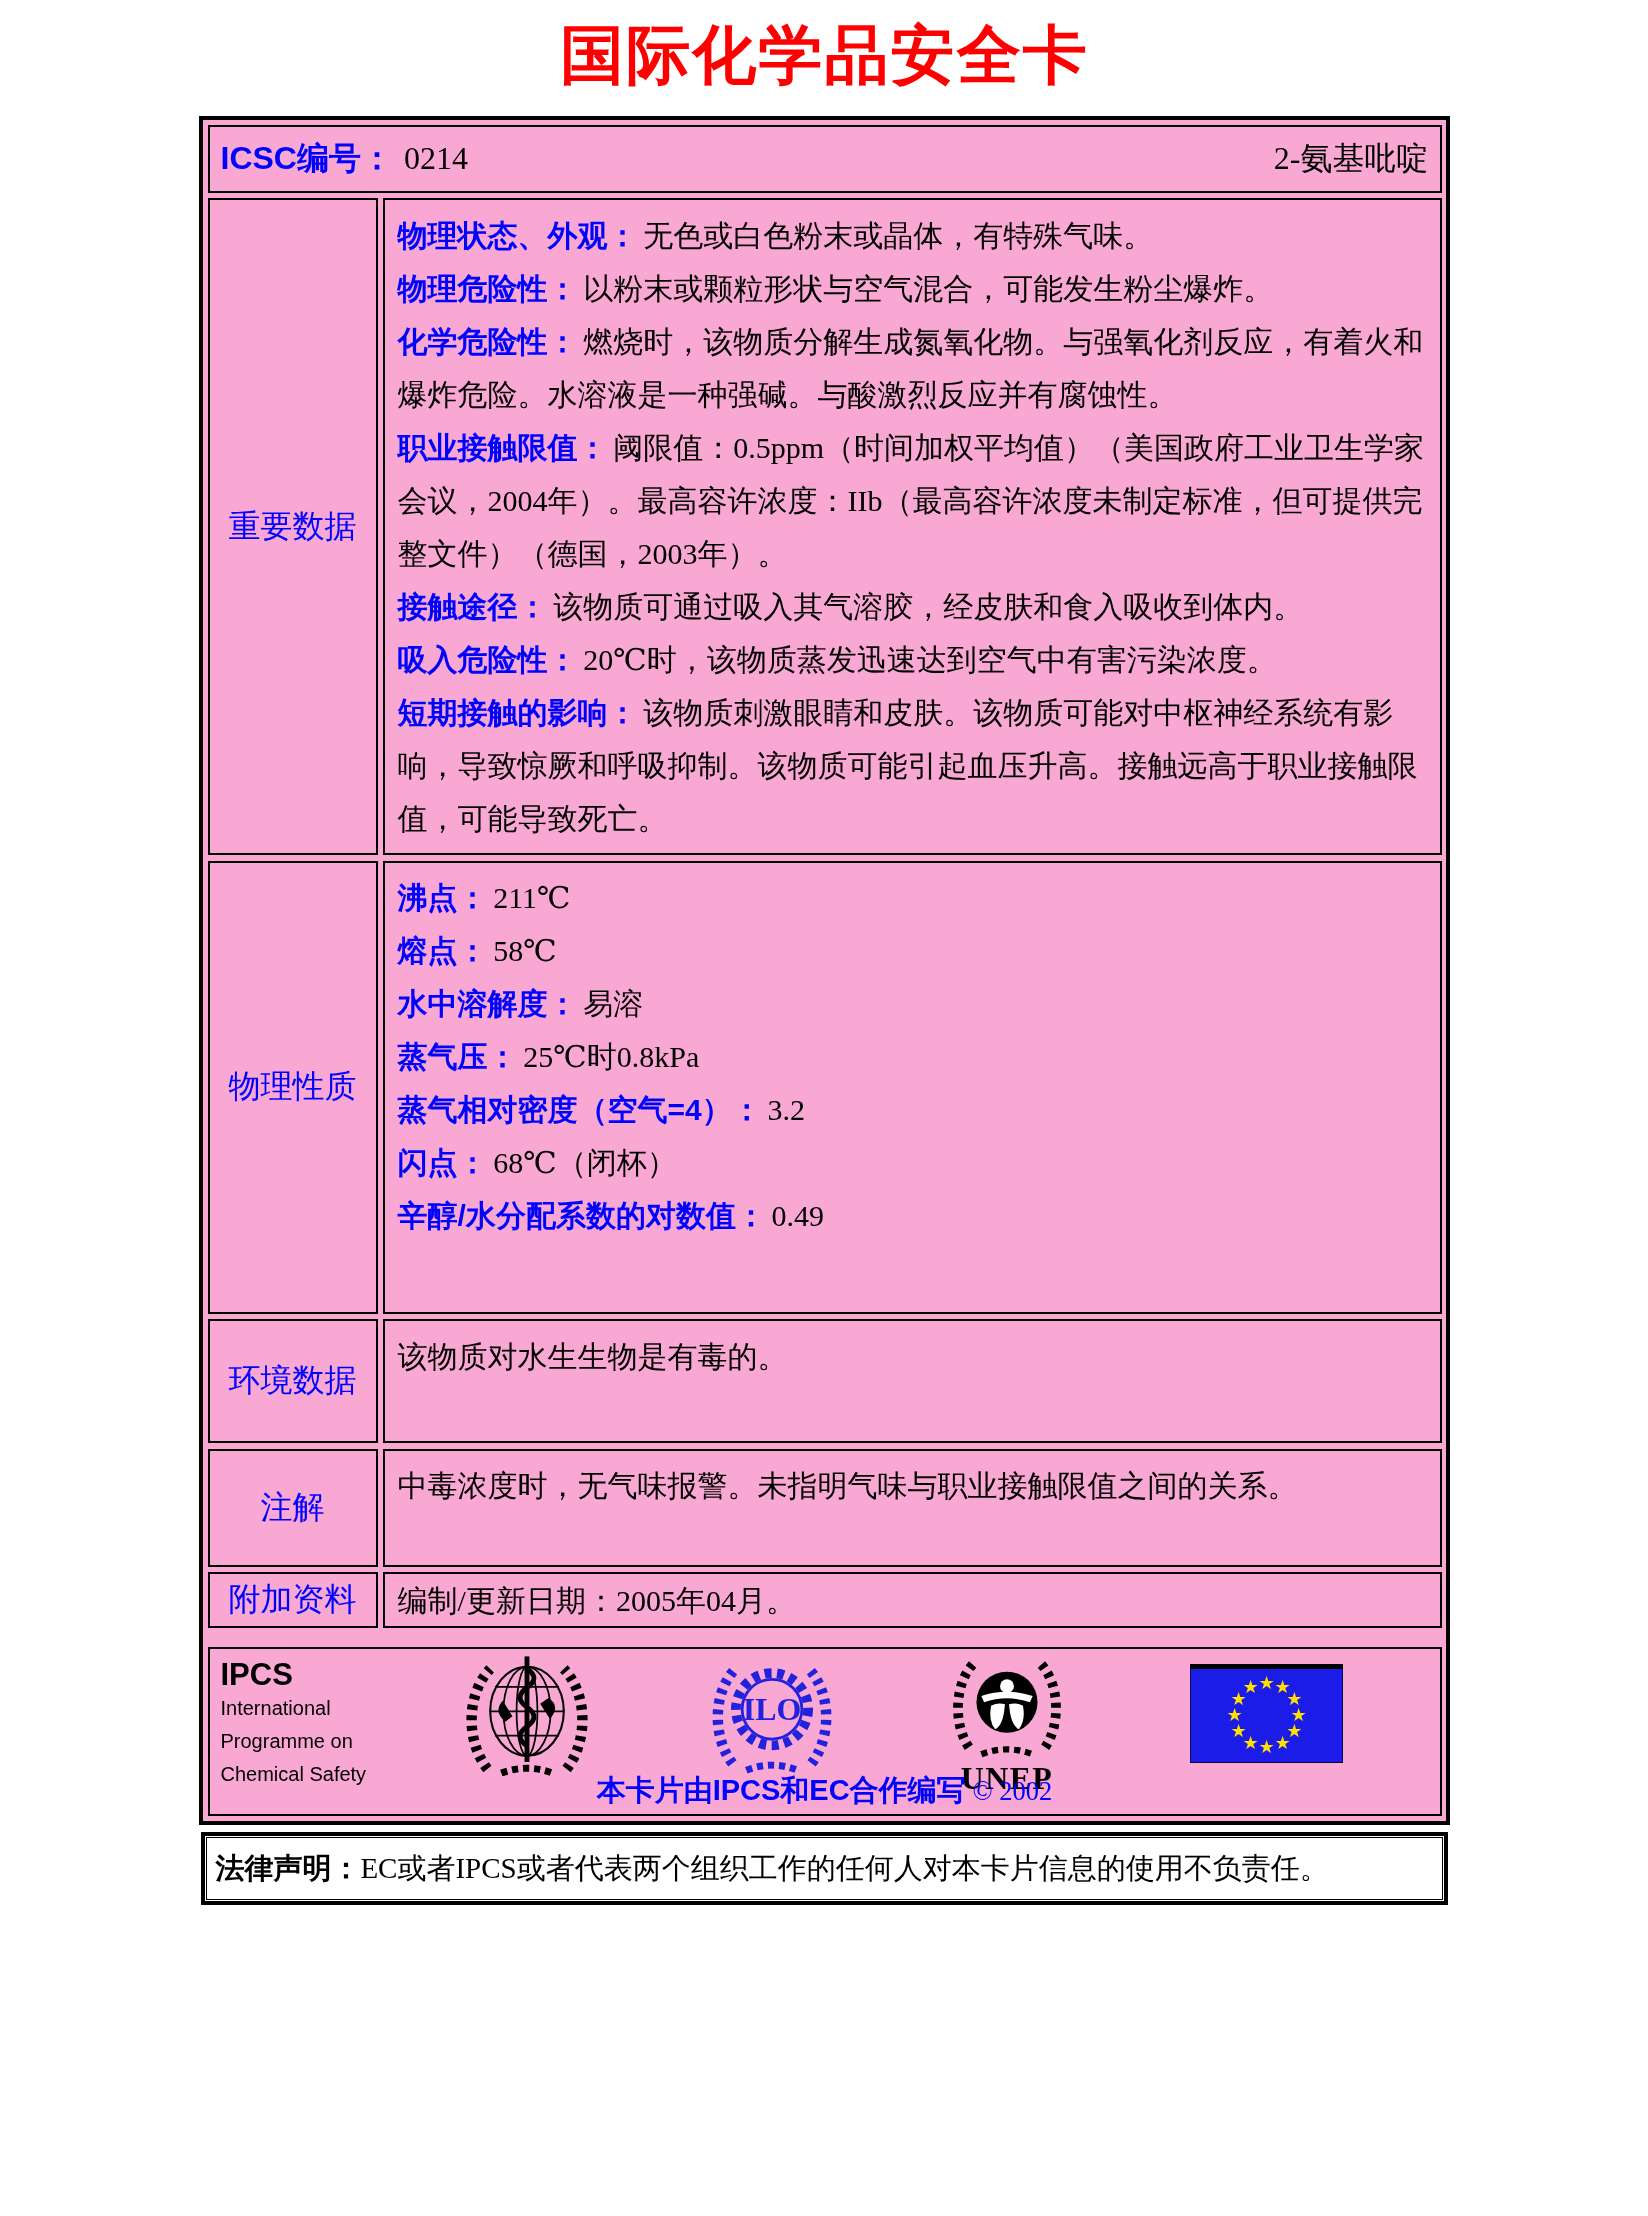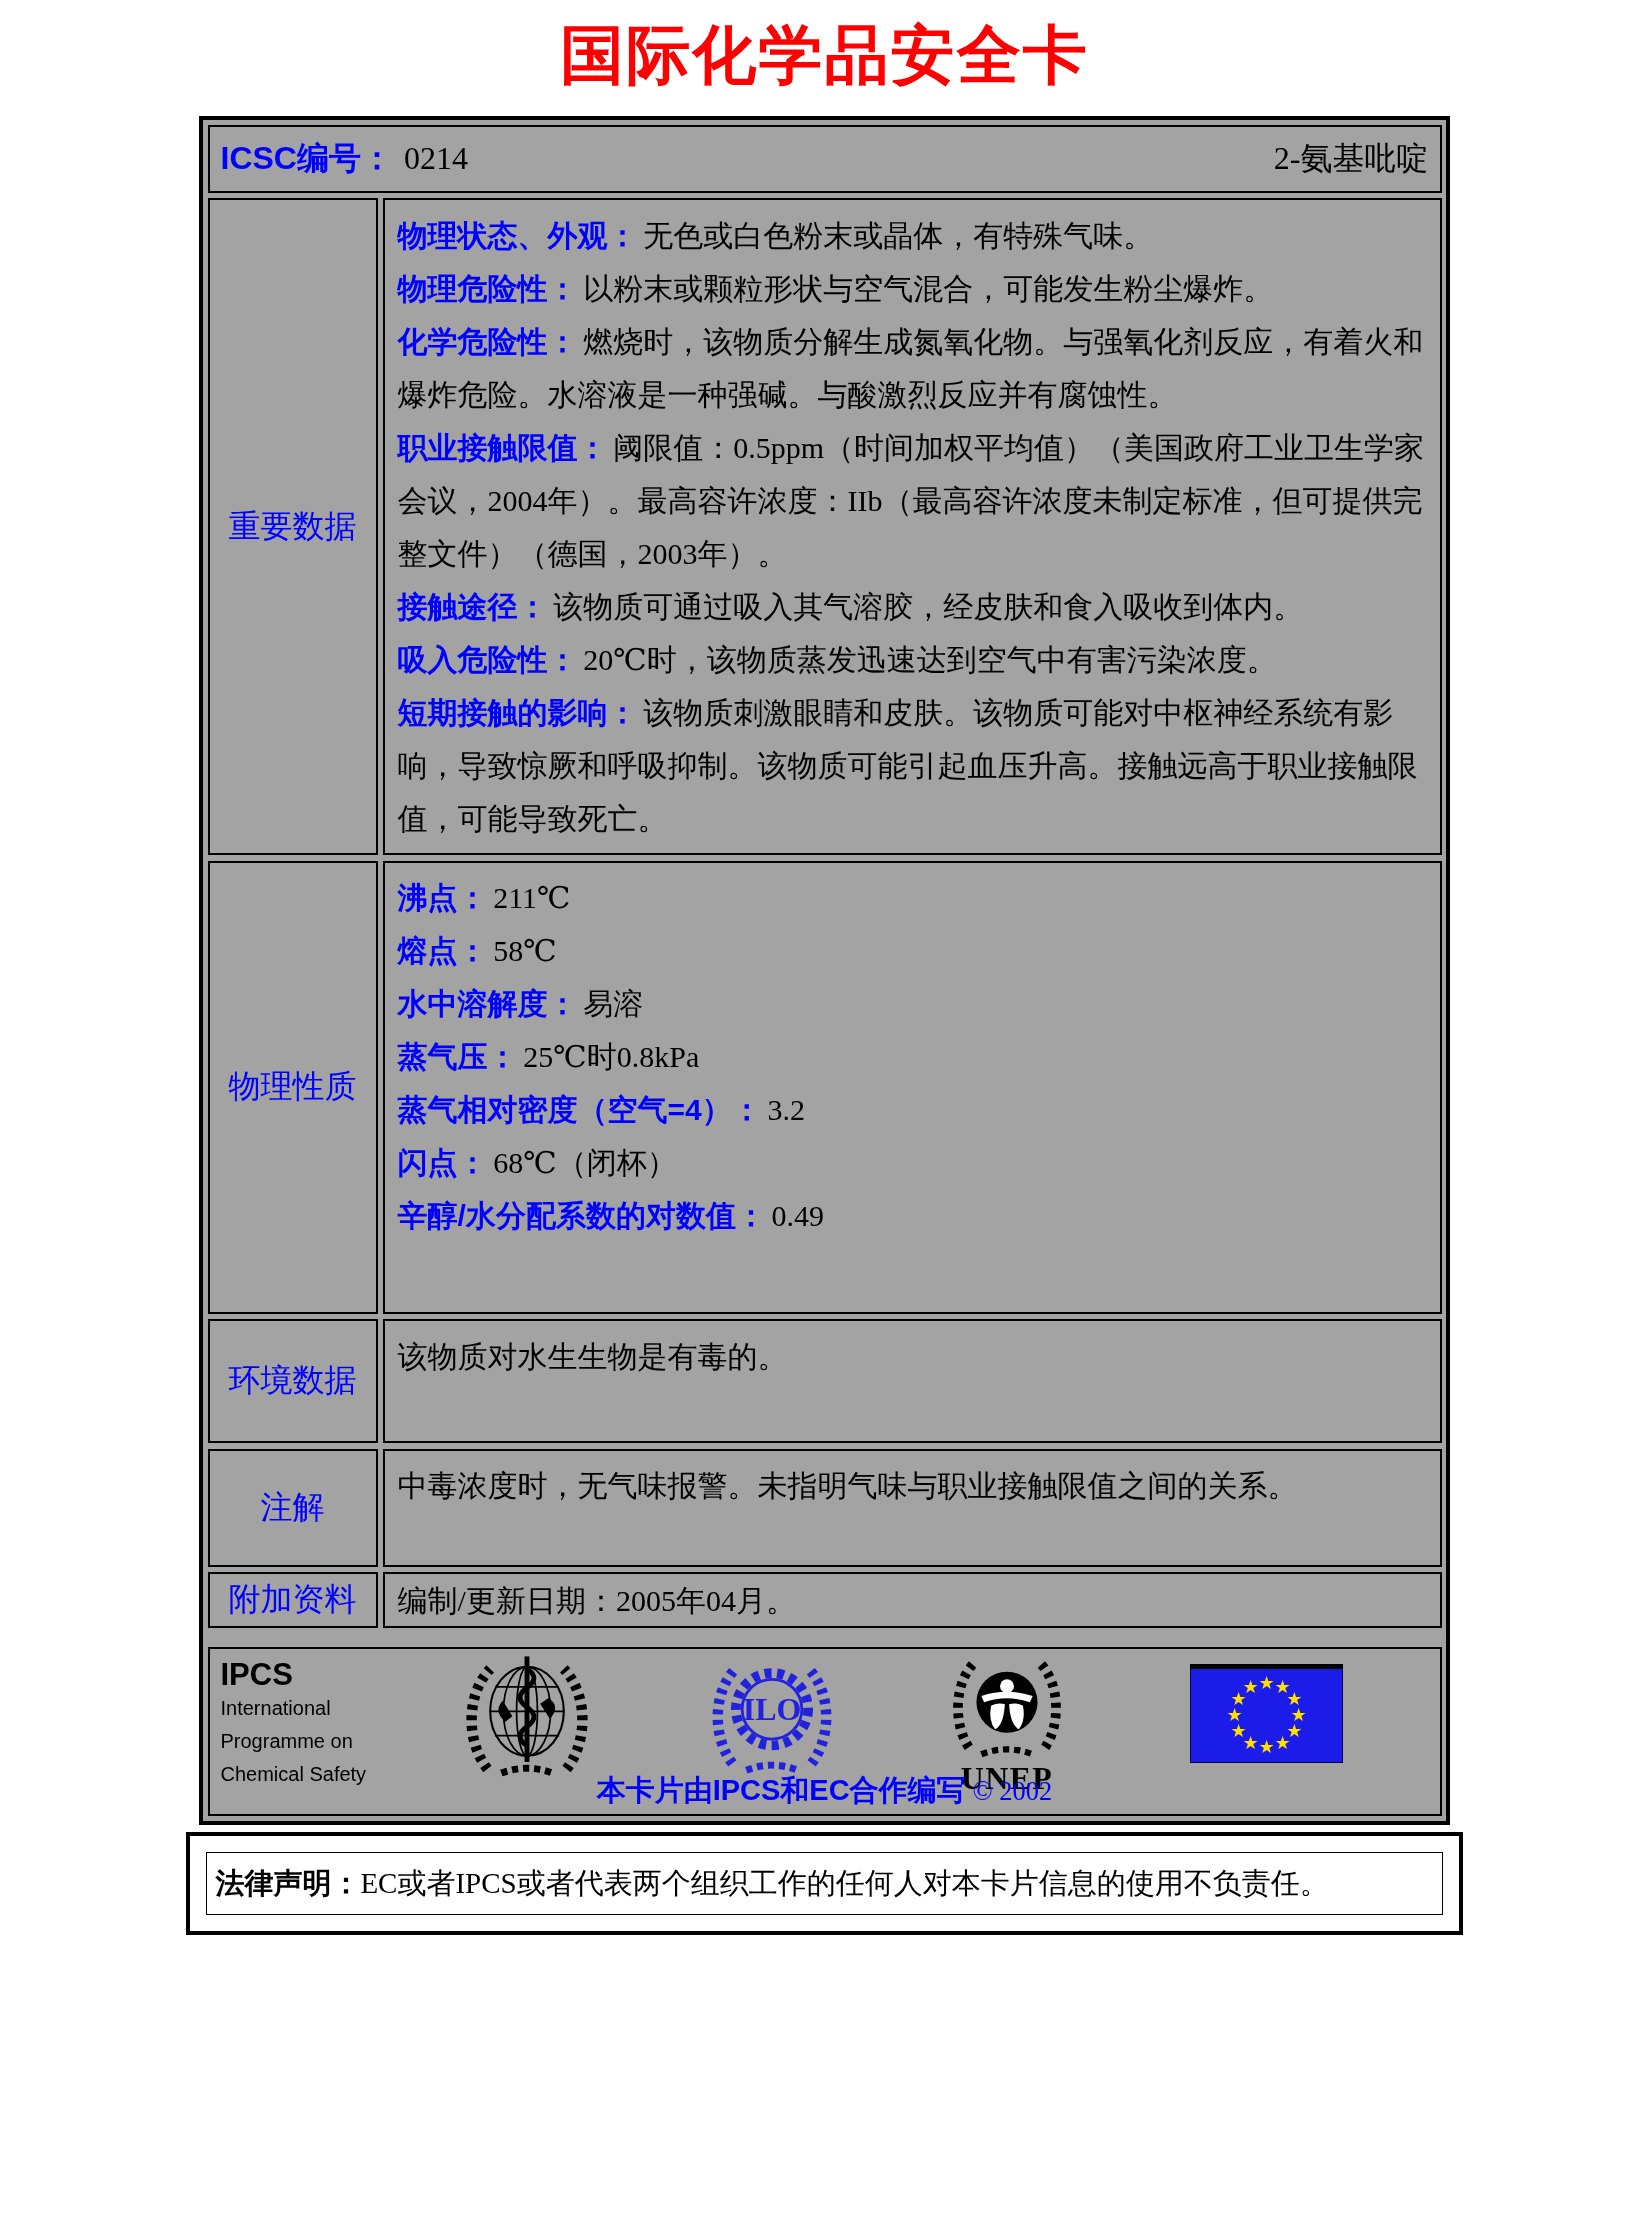--- a/index.html
+++ b/index.html
@@ -22,21 +22,21 @@
     font-size: 64px;
     letter-spacing: 2.1px;
     font-family: "Liberation Serif", "DejaVu Serif", serif;
   }
   
   .card {
     width: 1234px;
     margin: 16.7px auto 0 auto;
     border: 4.9px solid #000;
     padding: 4.9px;
-    background: #a3a3a3;
+    background: #f9a8d4;
   }
   .hdr-box {
     border: 2.8px solid #000;
     height: 64px;
     display: flex;
     align-items: center;
     padding: 0 11px;
     font-size: 32px;
   }
   .hdr-label {
@@ -110,21 +110,21 @@
     font-weight: normal;
     font-size: 26.5px;
     font-family: "Liberation Serif", "DejaVu Serif", serif;
     margin-left: 7px;
   }
   
   .legal-outer {
     width: 1237px;
     margin: 7px auto 0 auto;
     border: 4.2px solid #000;
-    padding: 16px;
+    padding: 1px;
   }
   .legal-inner {
     border: 1.4px solid #000;
     padding: 11px 8.4px;
     font-size: 29px;
     line-height: 39px;
   }
   .legal-label {
     font-weight: bold;
     font-family: "Liberation Sans", "DejaVu Sans", sans-serif;

